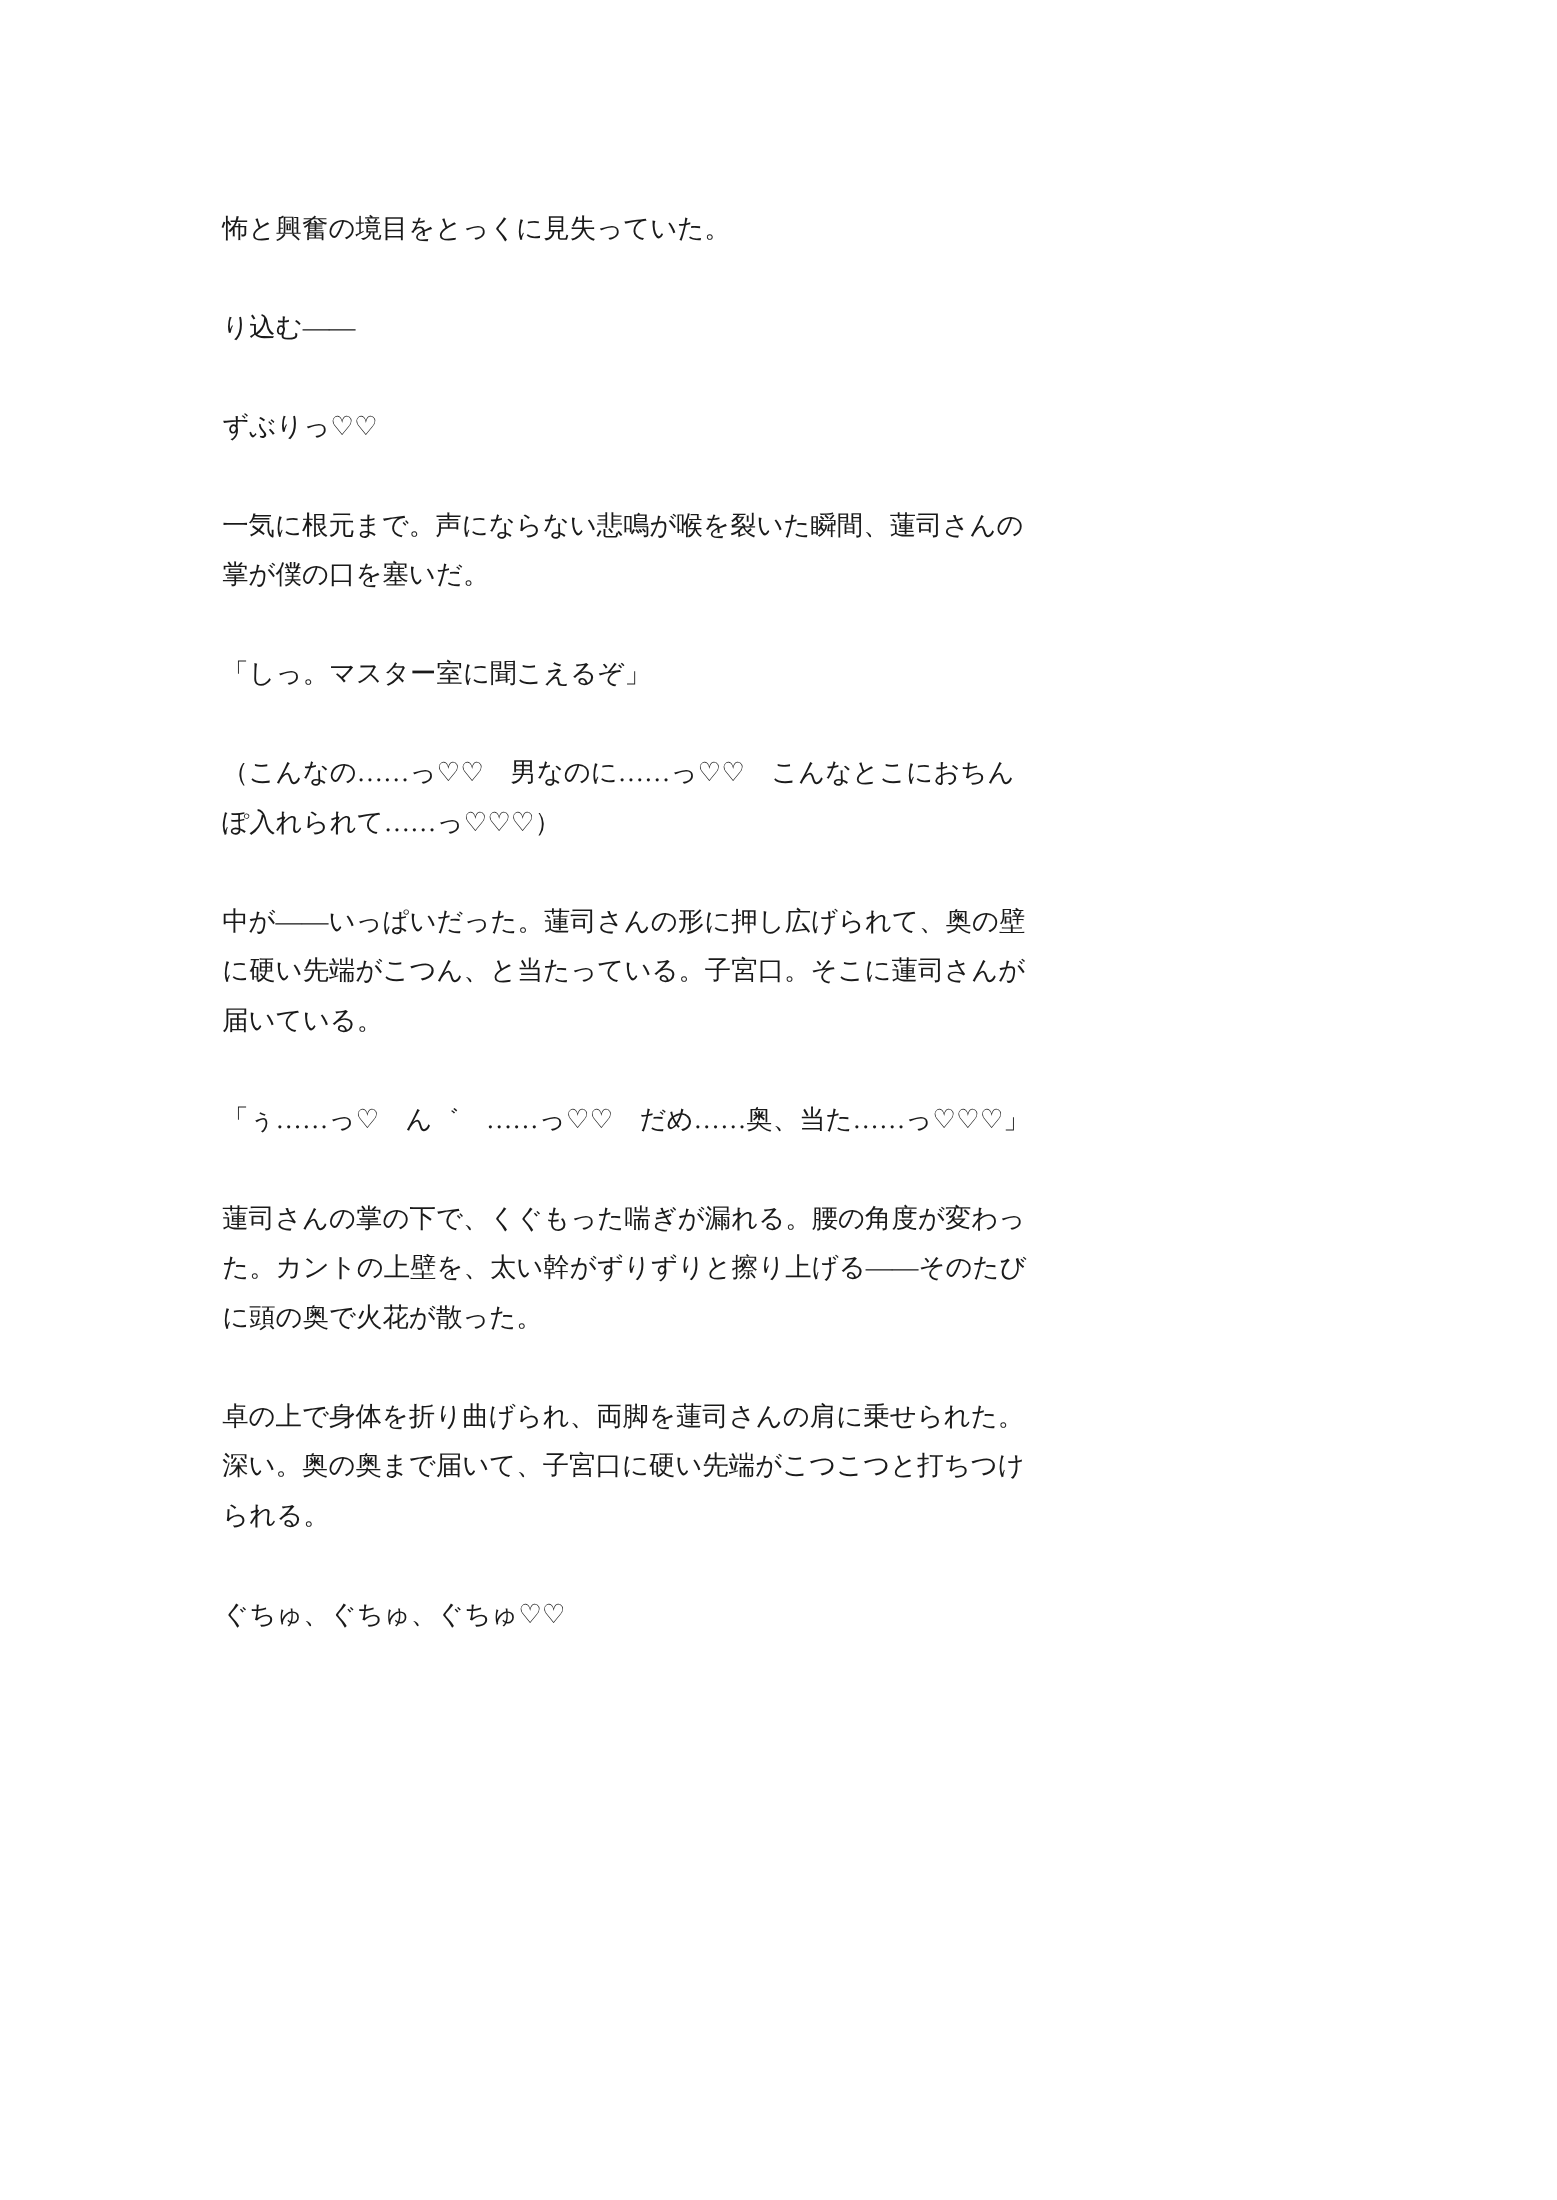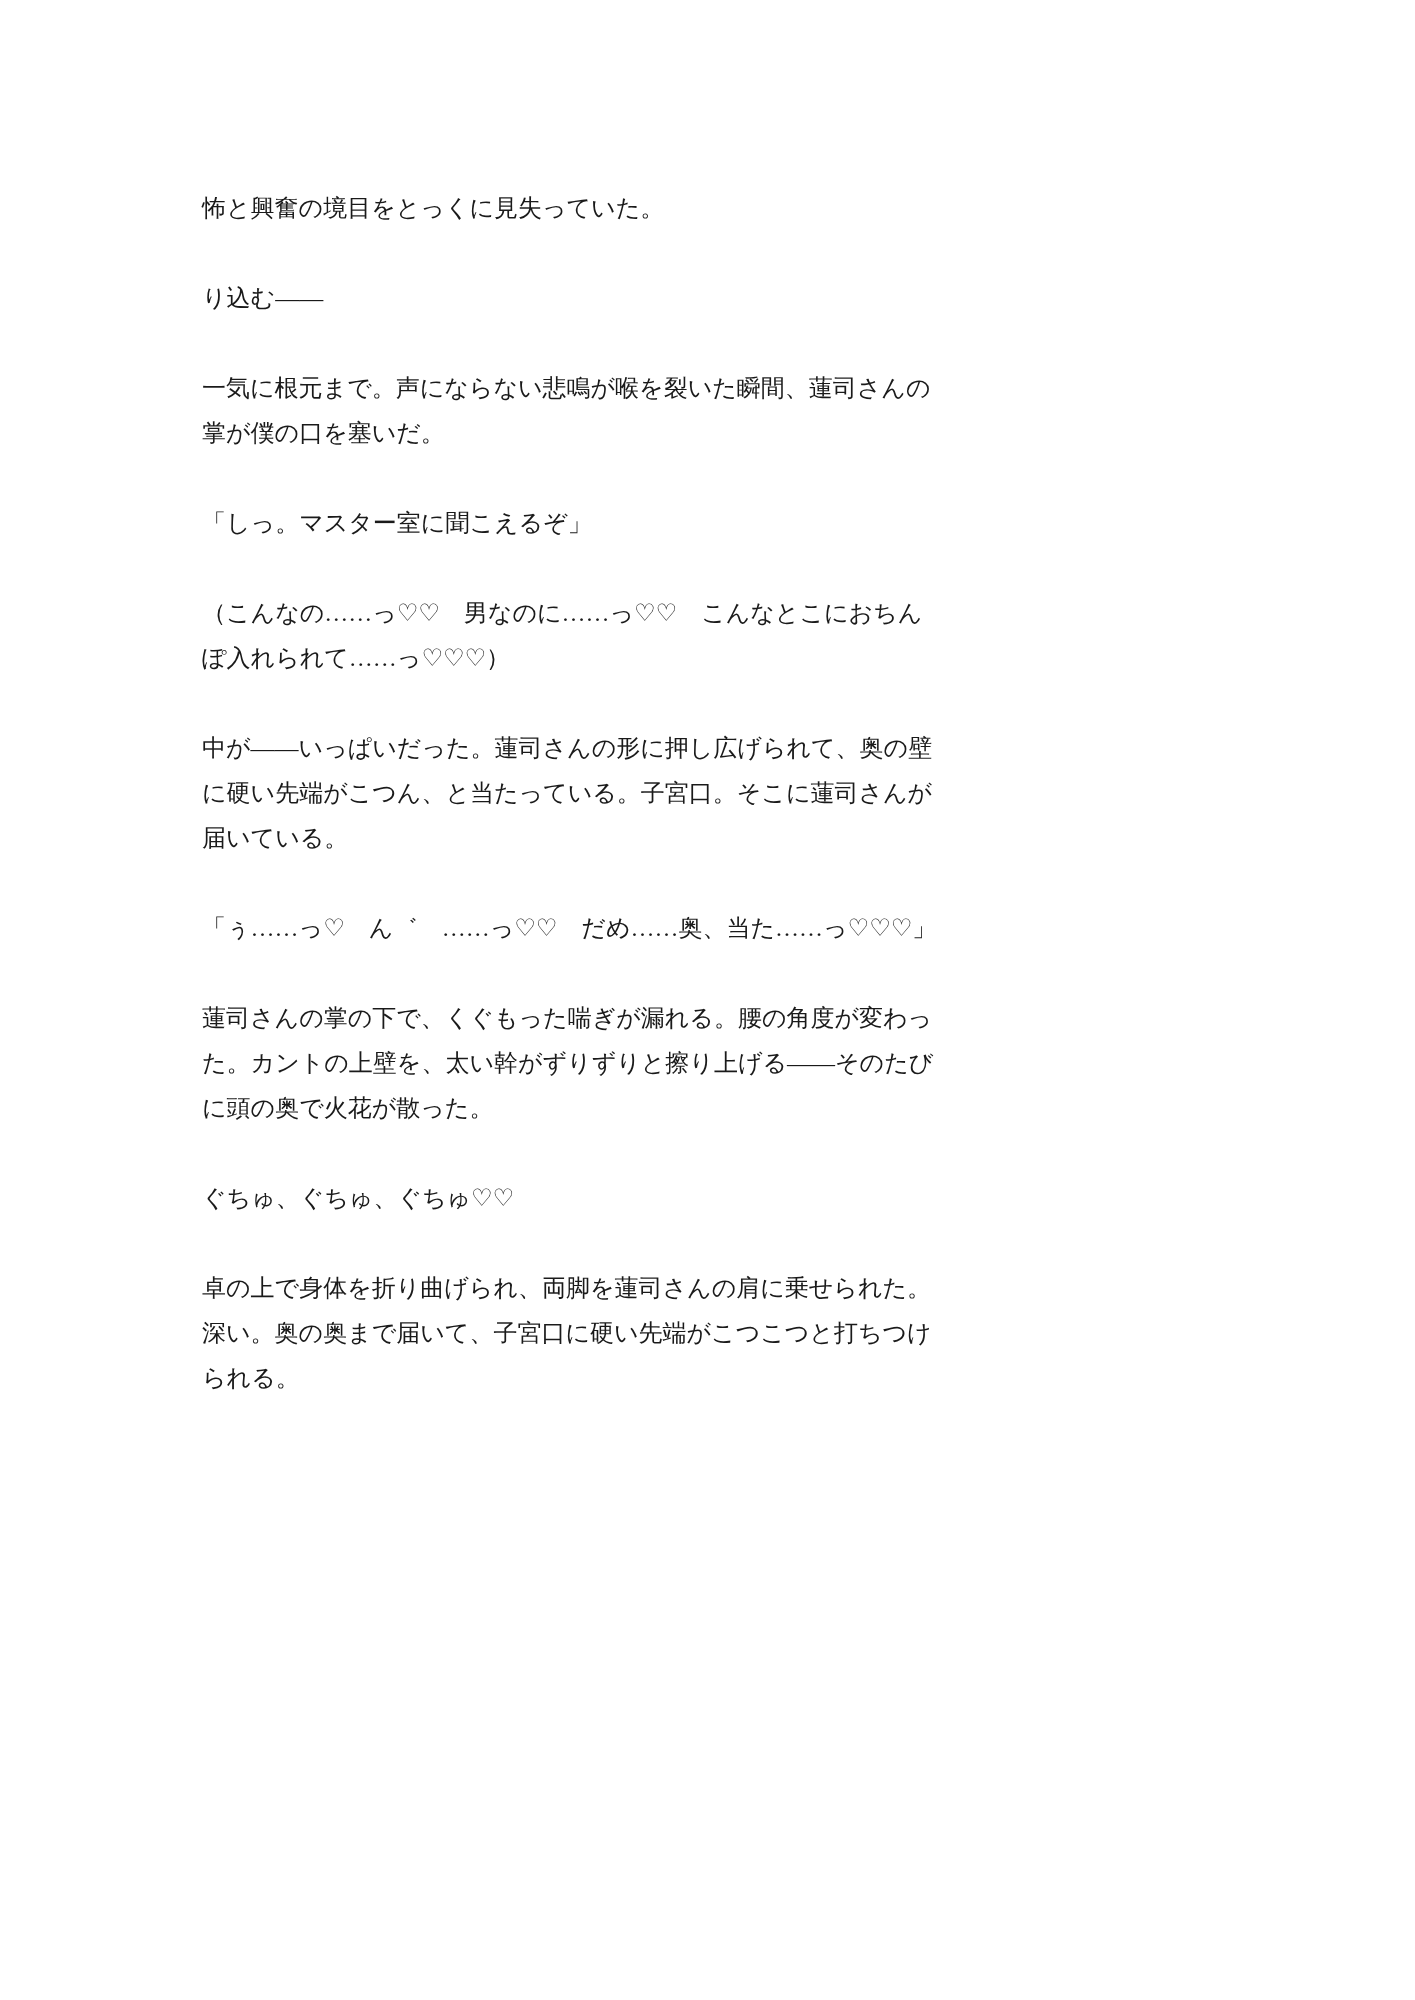--- a/index.html
+++ b/index.html
@@ -43,20 +43,23 @@
 <div class="page">
 
   <div class="para">
     <div class="line">怖と興奮の境目をとっくに見失っていた。</div>
   </div>
 
   <div class="para">
     <div class="line">り込む――</div>
   </div>
 
+  <div class="para">
+    <div class="line">ずぶりっ♡♡</div>
+  </div>
 
 
   <div class="para">
     <div class="line">一気に根元まで。声にならない悲鳴が喉を裂いた瞬間、蓮司さんの</div>
     <div class="line">掌が僕の口を塞いだ。</div>
   </div>
 
   <div class="para">
     <div class="line">「しっ。マスター室に聞こえるぞ」</div>
   </div>
@@ -77,22 +80,22 @@
     <div class="line">「ぅ……っ♡　ん゛　……っ♡♡　だめ……奥、当た……っ♡♡♡」</div>
   </div>
 
   <div class="para">
     <div class="line">蓮司さんの掌の下で、くぐもった喘ぎが漏れる。腰の角度が変わっ</div>
     <div class="line">た。カントの上壁を、太い幹がずりずりと擦り上げる――そのたび</div>
     <div class="line">に頭の奥で火花が散った。</div>
   </div>
 
   <div class="para">
-    <div class="line">ぐちゅ、ぐちゅ、ぐちゅ♡♡</div>
-  </div>
-
-  <div class="para">
     <div class="line">卓の上で身体を折り曲げられ、両脚を蓮司さんの肩に乗せられた。</div>
     <div class="line">深い。奥の奥まで届いて、子宮口に硬い先端がこつこつと打ちつけ</div>
     <div class="line">られる。</div>
   </div>
 
+  <div class="para">
+    <div class="line">ぐちゅ、ぐちゅ、ぐちゅ♡♡</div>
+  </div>
+
 </div>
 
 </body></html>

